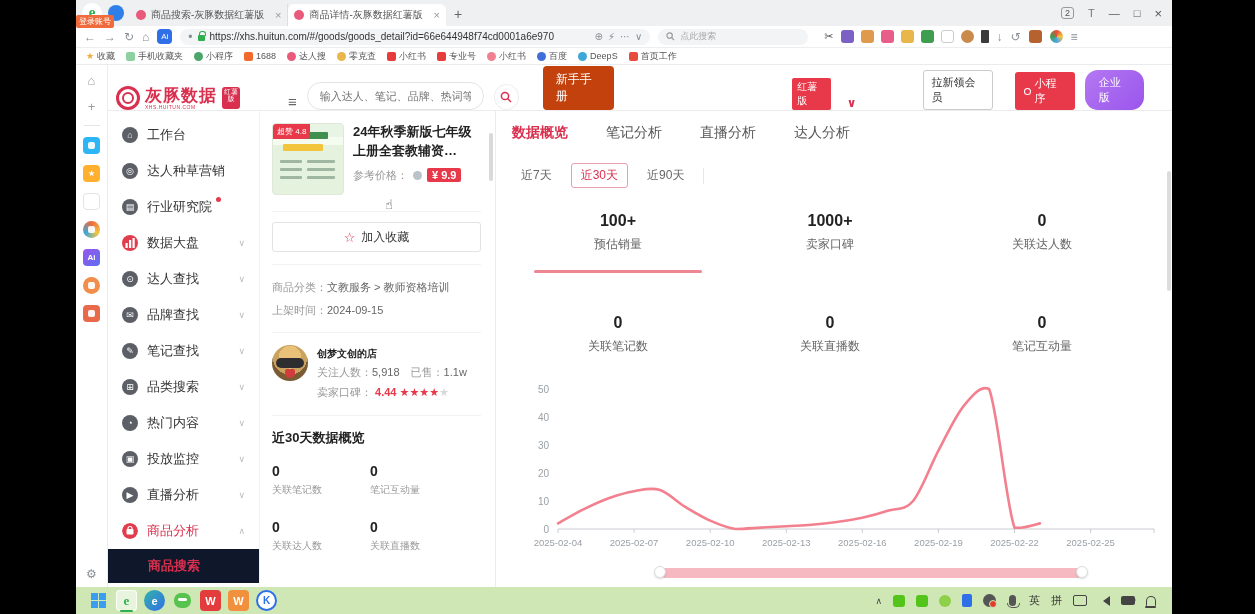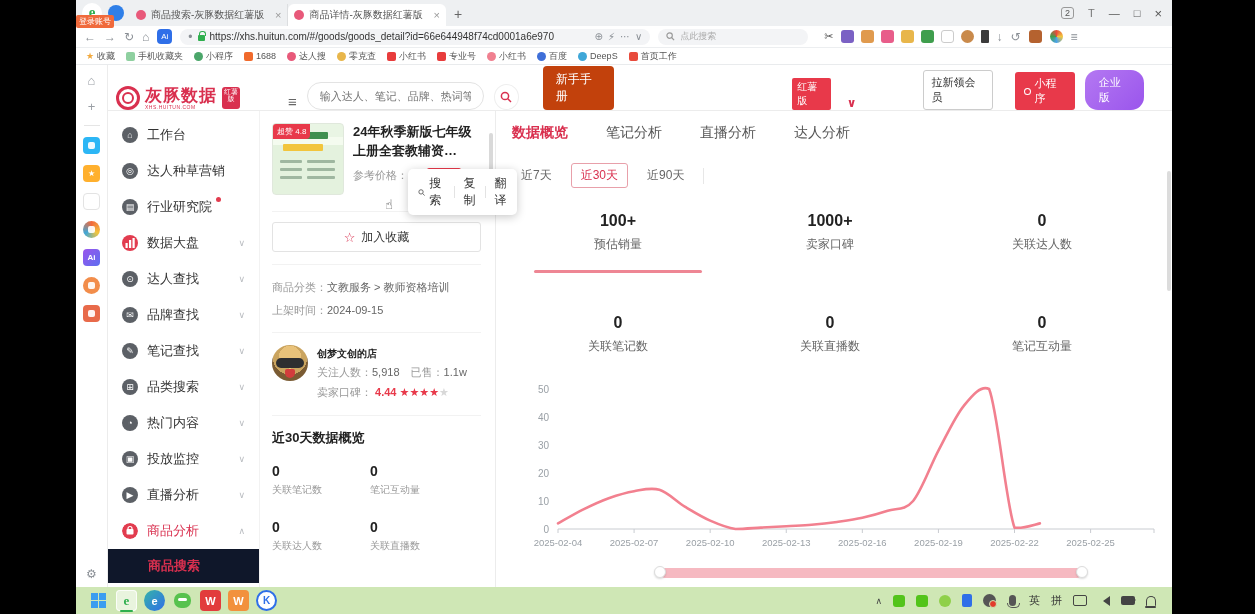--- a/index.html
+++ b/index.html
@@ -423,33 +423,20 @@
               <div style="flex:1;min-width:0;">
                 <div class="ptitle">24年秋季新版七年级上册全套教辅资…</div>
                 <div class="pricerow">
                   <span>参考价格：</span>
                   <span class="pricedot"></span>
                   <span class="pricetag">¥ 9.9</span>
                 </div>
               </div>
             </div>
             <span class="cursorhand">☝</span>
-            <div class="popup">
-              <span style="display:flex;align-items:center;gap:4px;">
-                  <svg width="11" height="11" viewBox="0 0 12 12">
-                    <circle cx="5" cy="5" r="3.6" fill="none" stroke="#555" stroke-width="1.4"></circle>
-                    <line x1="7.8" y1="7.8" x2="11" y2="11" stroke="#555" stroke-width="1.4"></line>
-                  </svg>
-                  <span>搜索</span>
-                </span>
-              <span class="sep"></span>
-              <span>复制</span>
-              <span class="sep"></span>
-              <span>翻译</span>
-            </div>
             <div class="collect">
               <div class="collectbtn">
                 <span class="st">☆</span>
                 <span>加入收藏</span>
               </div>
             </div>
             <div class="meta">
               <div><span class="k">商品分类：</span><span>文教服务 &gt; 教师资格培训</span></div>
               <div><span class="k">上架时间：</span><span>2024-09-15</span></div>
             </div>

